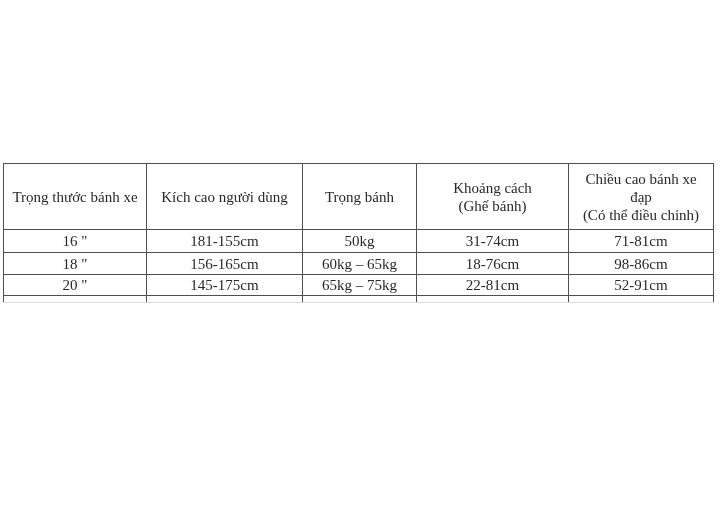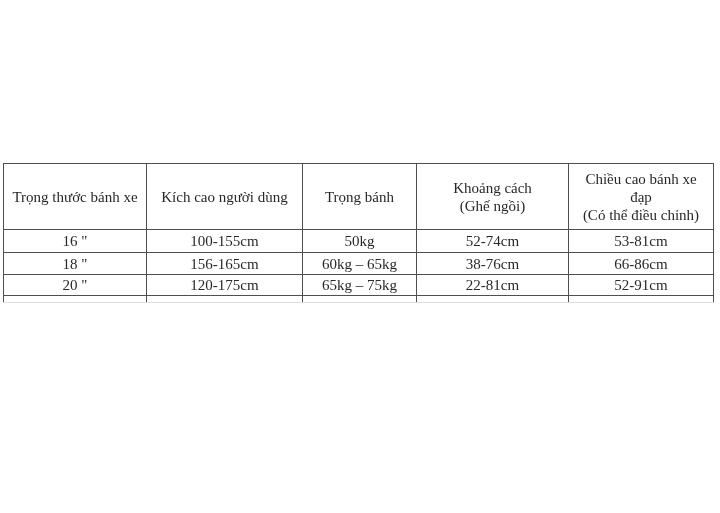--- a/index.html
+++ b/index.html
@@ -67,44 +67,44 @@
           <col class="c3">
           <col class="c4">
           <col class="c5">
       </colgroup>
       <thead>
         <tr class="header-row">
           <th>Trọng thước bánh xe</th>
           <th>Kích cao người dùng</th>
           <th>Trọng bánh</th>
           <th>Khoảng cách
-(Ghế ngồi)</th>
+(Ghế bánh)</th>
           <th>Chiều cao bánh xe
 đạp
 (Có thể điều chỉnh)</th>
         </tr>
       </thead>
       <tbody>
         <tr class="data-row-1">
           <td>16 "</td>
-          <td>100-155cm</td>
+          <td>181-155cm</td>
           <td>50kg</td>
-          <td>52-74cm</td>
-          <td>53-81cm</td>
+          <td>31-74cm</td>
+          <td>71-81cm</td>
         </tr>
         <tr class="data-row-2">
           <td>18 "</td>
           <td>156-165cm</td>
           <td>60kg – 65kg</td>
-          <td>38-76cm</td>
-          <td>66-86cm</td>
+          <td>18-76cm</td>
+          <td>98-86cm</td>
         </tr>
         <tr class="data-row-3">
           <td>20 "</td>
-          <td>120-175cm</td>
+          <td>145-175cm</td>
           <td>65kg – 75kg</td>
           <td>22-81cm</td>
           <td>52-91cm</td>
         </tr>
         <tr class="cutoff-row">
           <td></td>
           <td></td>
           <td></td>
           <td></td>
           <td></td>

